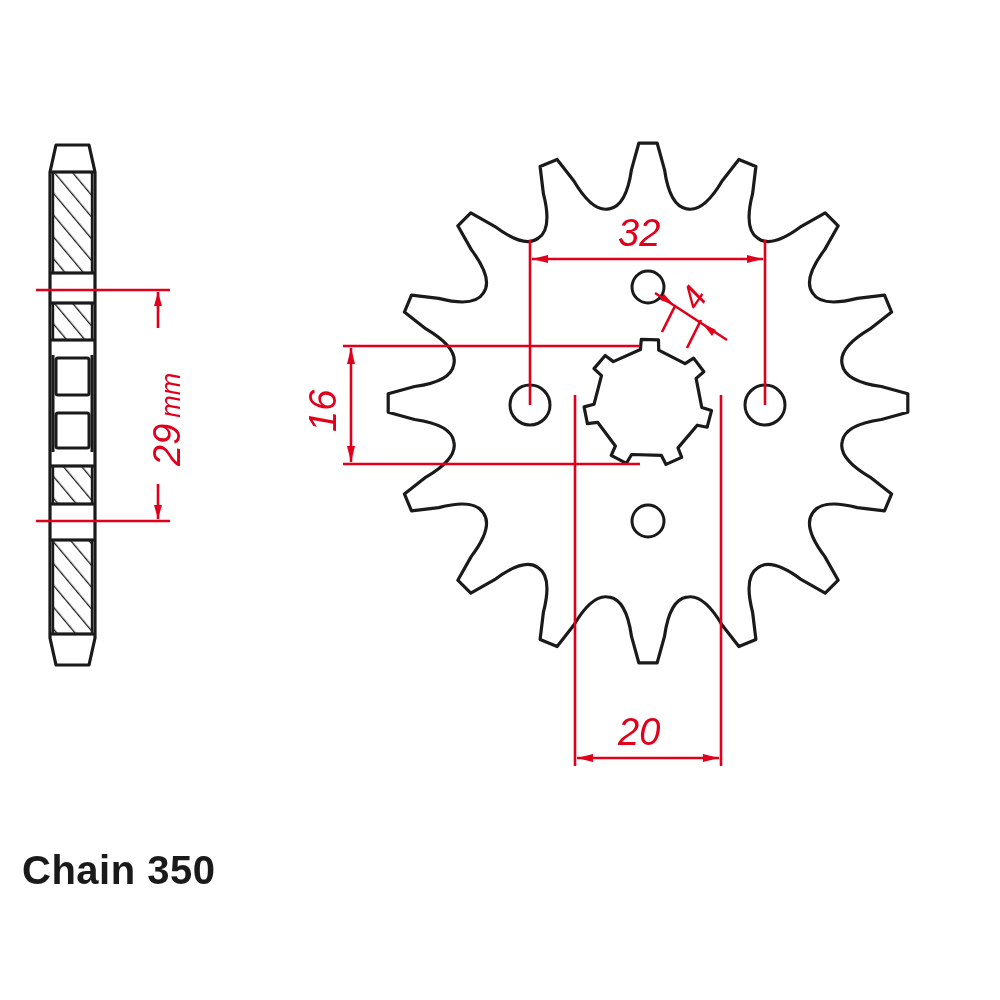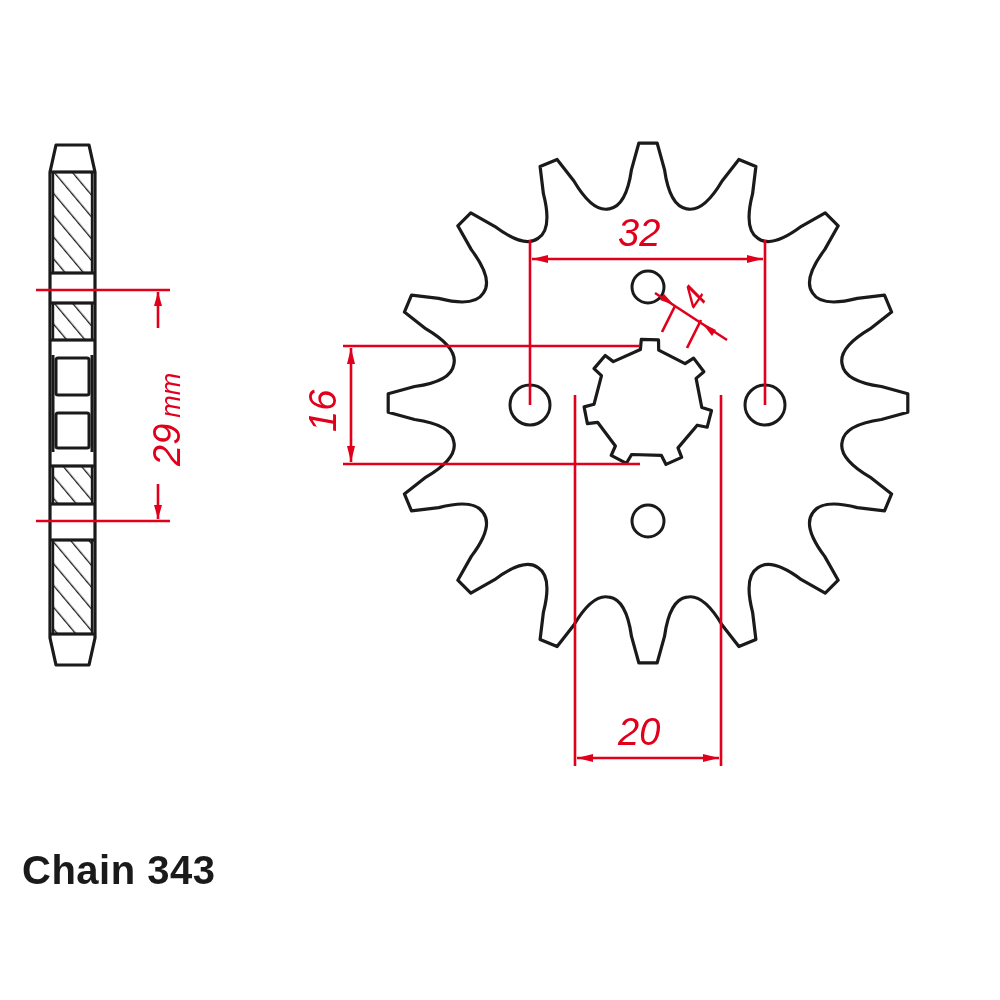--- a/index.html
+++ b/index.html
@@ -90,13 +90,13 @@
     <line class="dim" x1="158" y1="292" x2="158" y2="328"></line>
     <line class="dim" x1="158" y1="484" x2="158" y2="519"></line>
     <polygon fill="#e0001b" points="158,292 154,306 162,306"></polygon>
     <polygon fill="#e0001b" points="158,519 154,505 162,505"></polygon>
     <text class="dimtxt" transform="translate(180,466) rotate(-90)">
       <tspan>29</tspan><tspan dx="6" style="font-size:27px">mm</tspan>
     </text>
   </g>
 </svg>
 
-<div class="chain-label">Chain 343</div>
+<div class="chain-label">Chain 350</div>
 
 </body></html>

